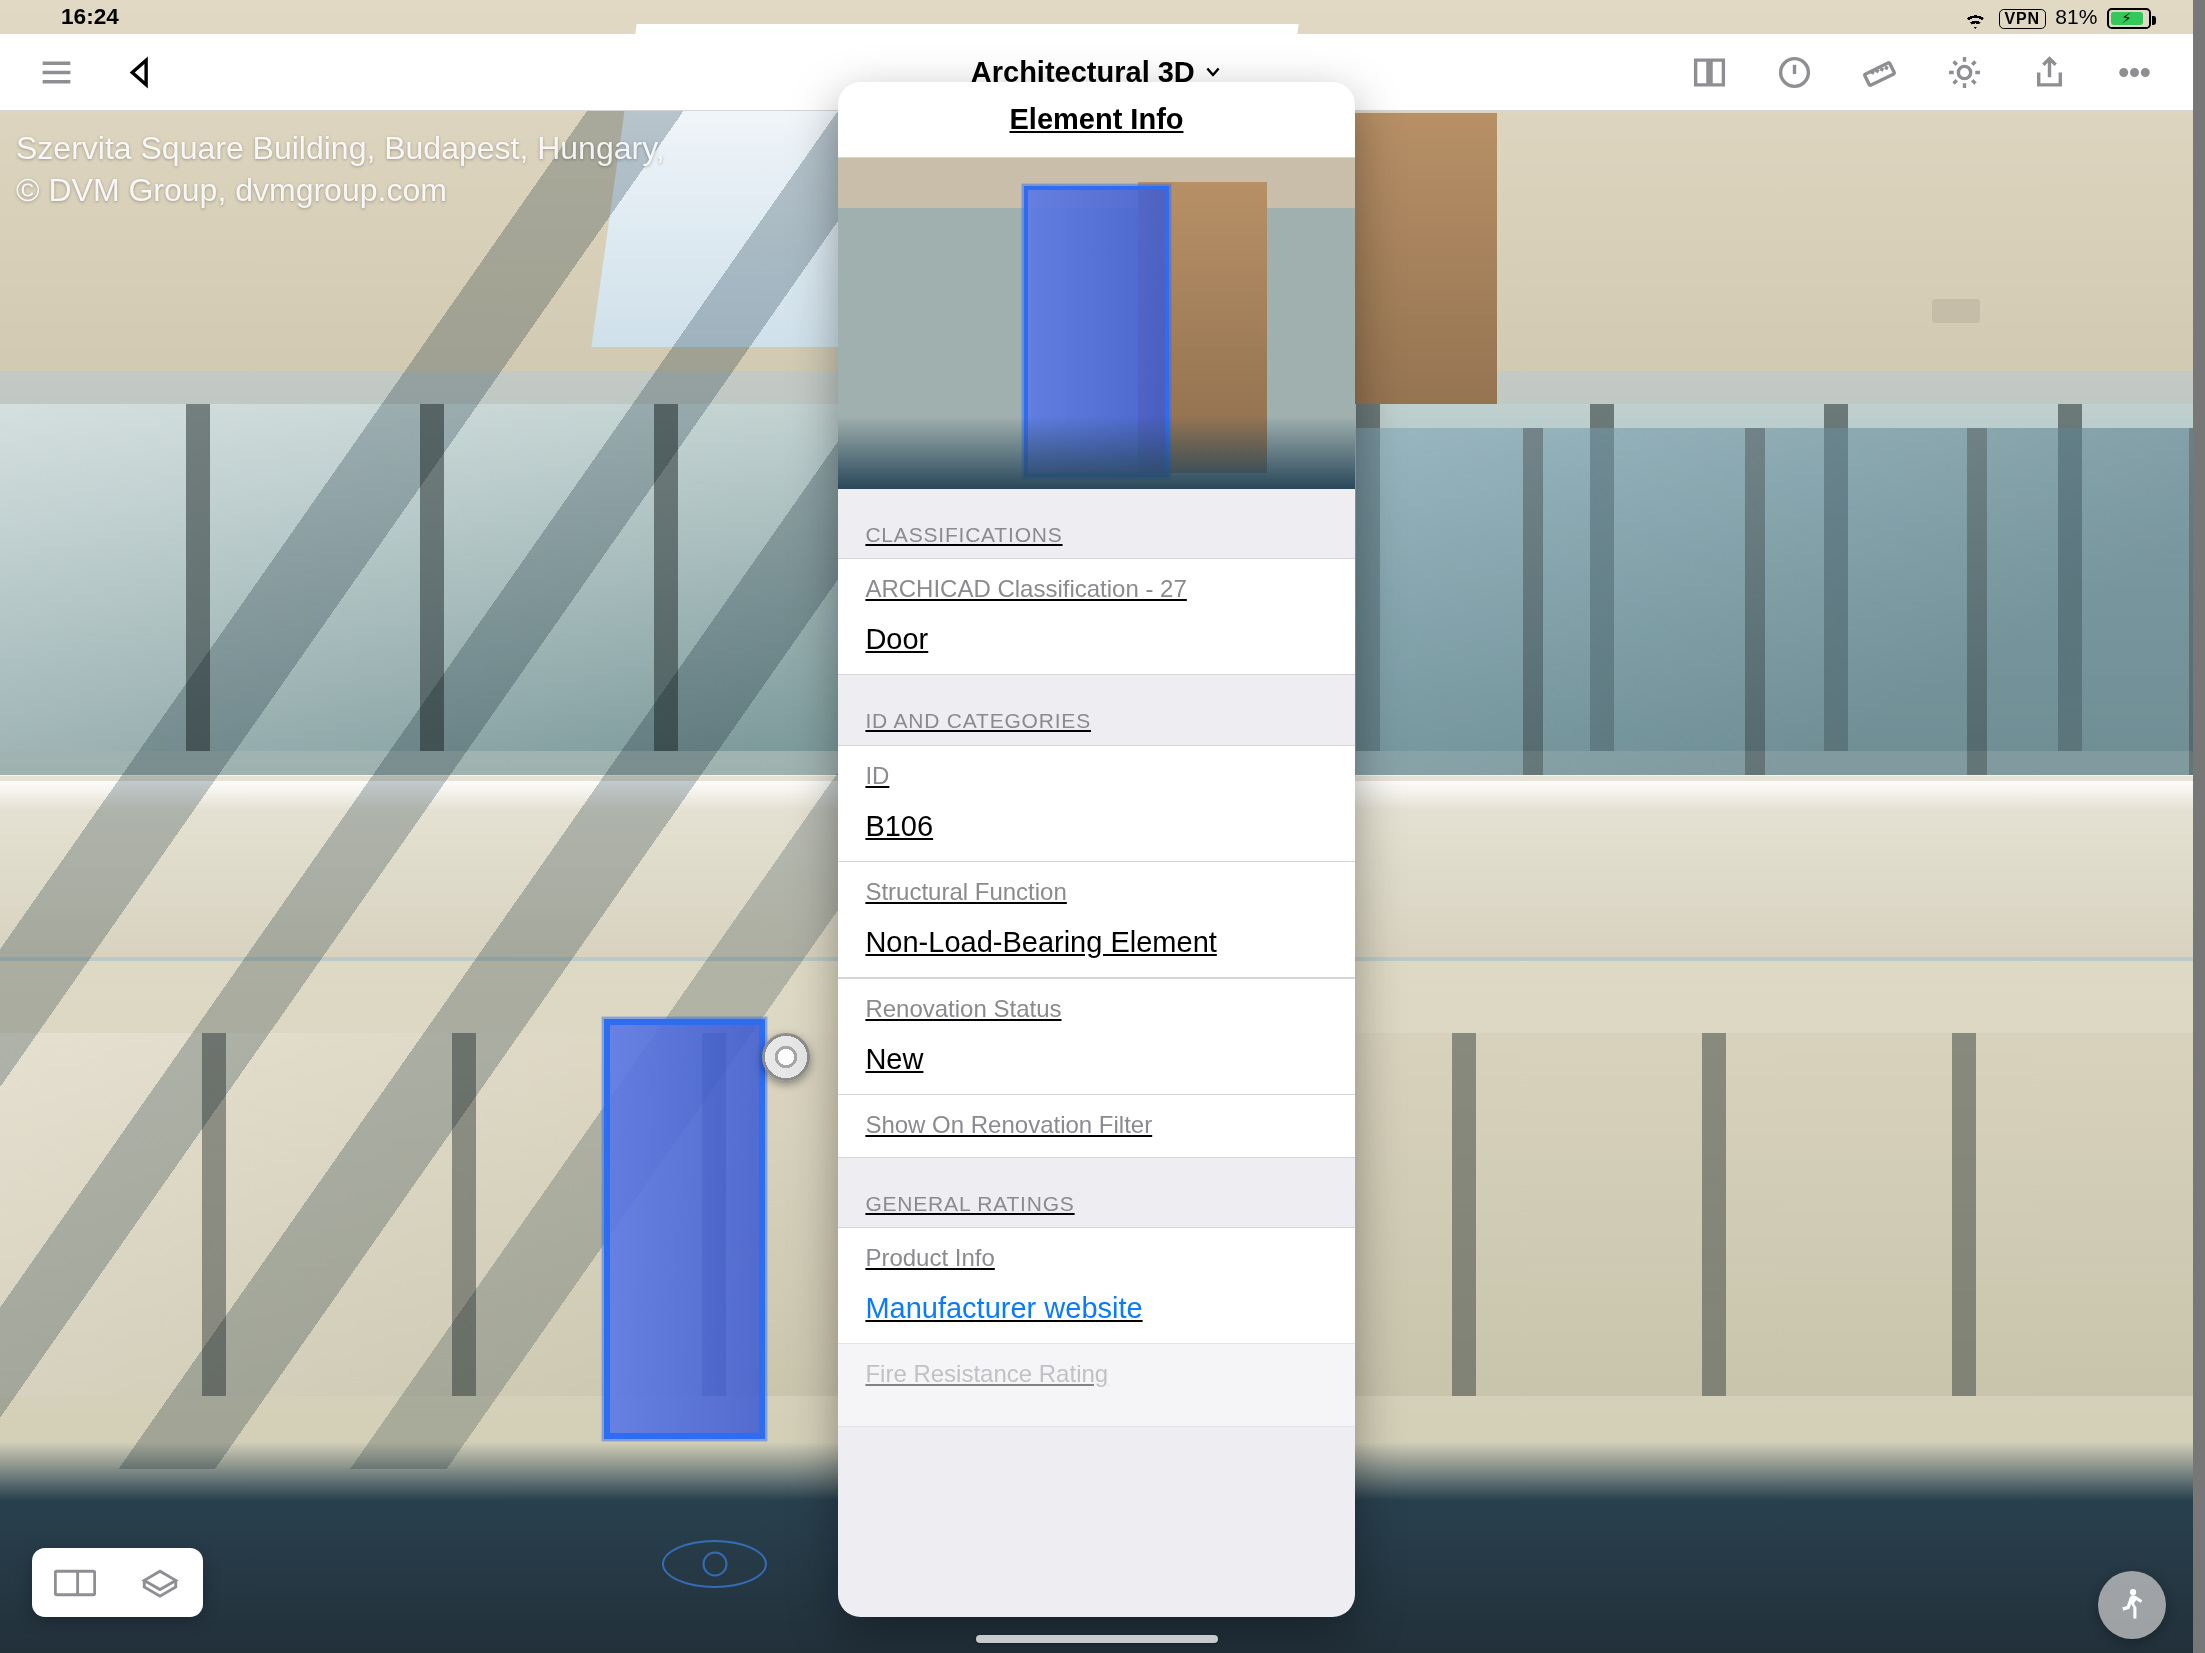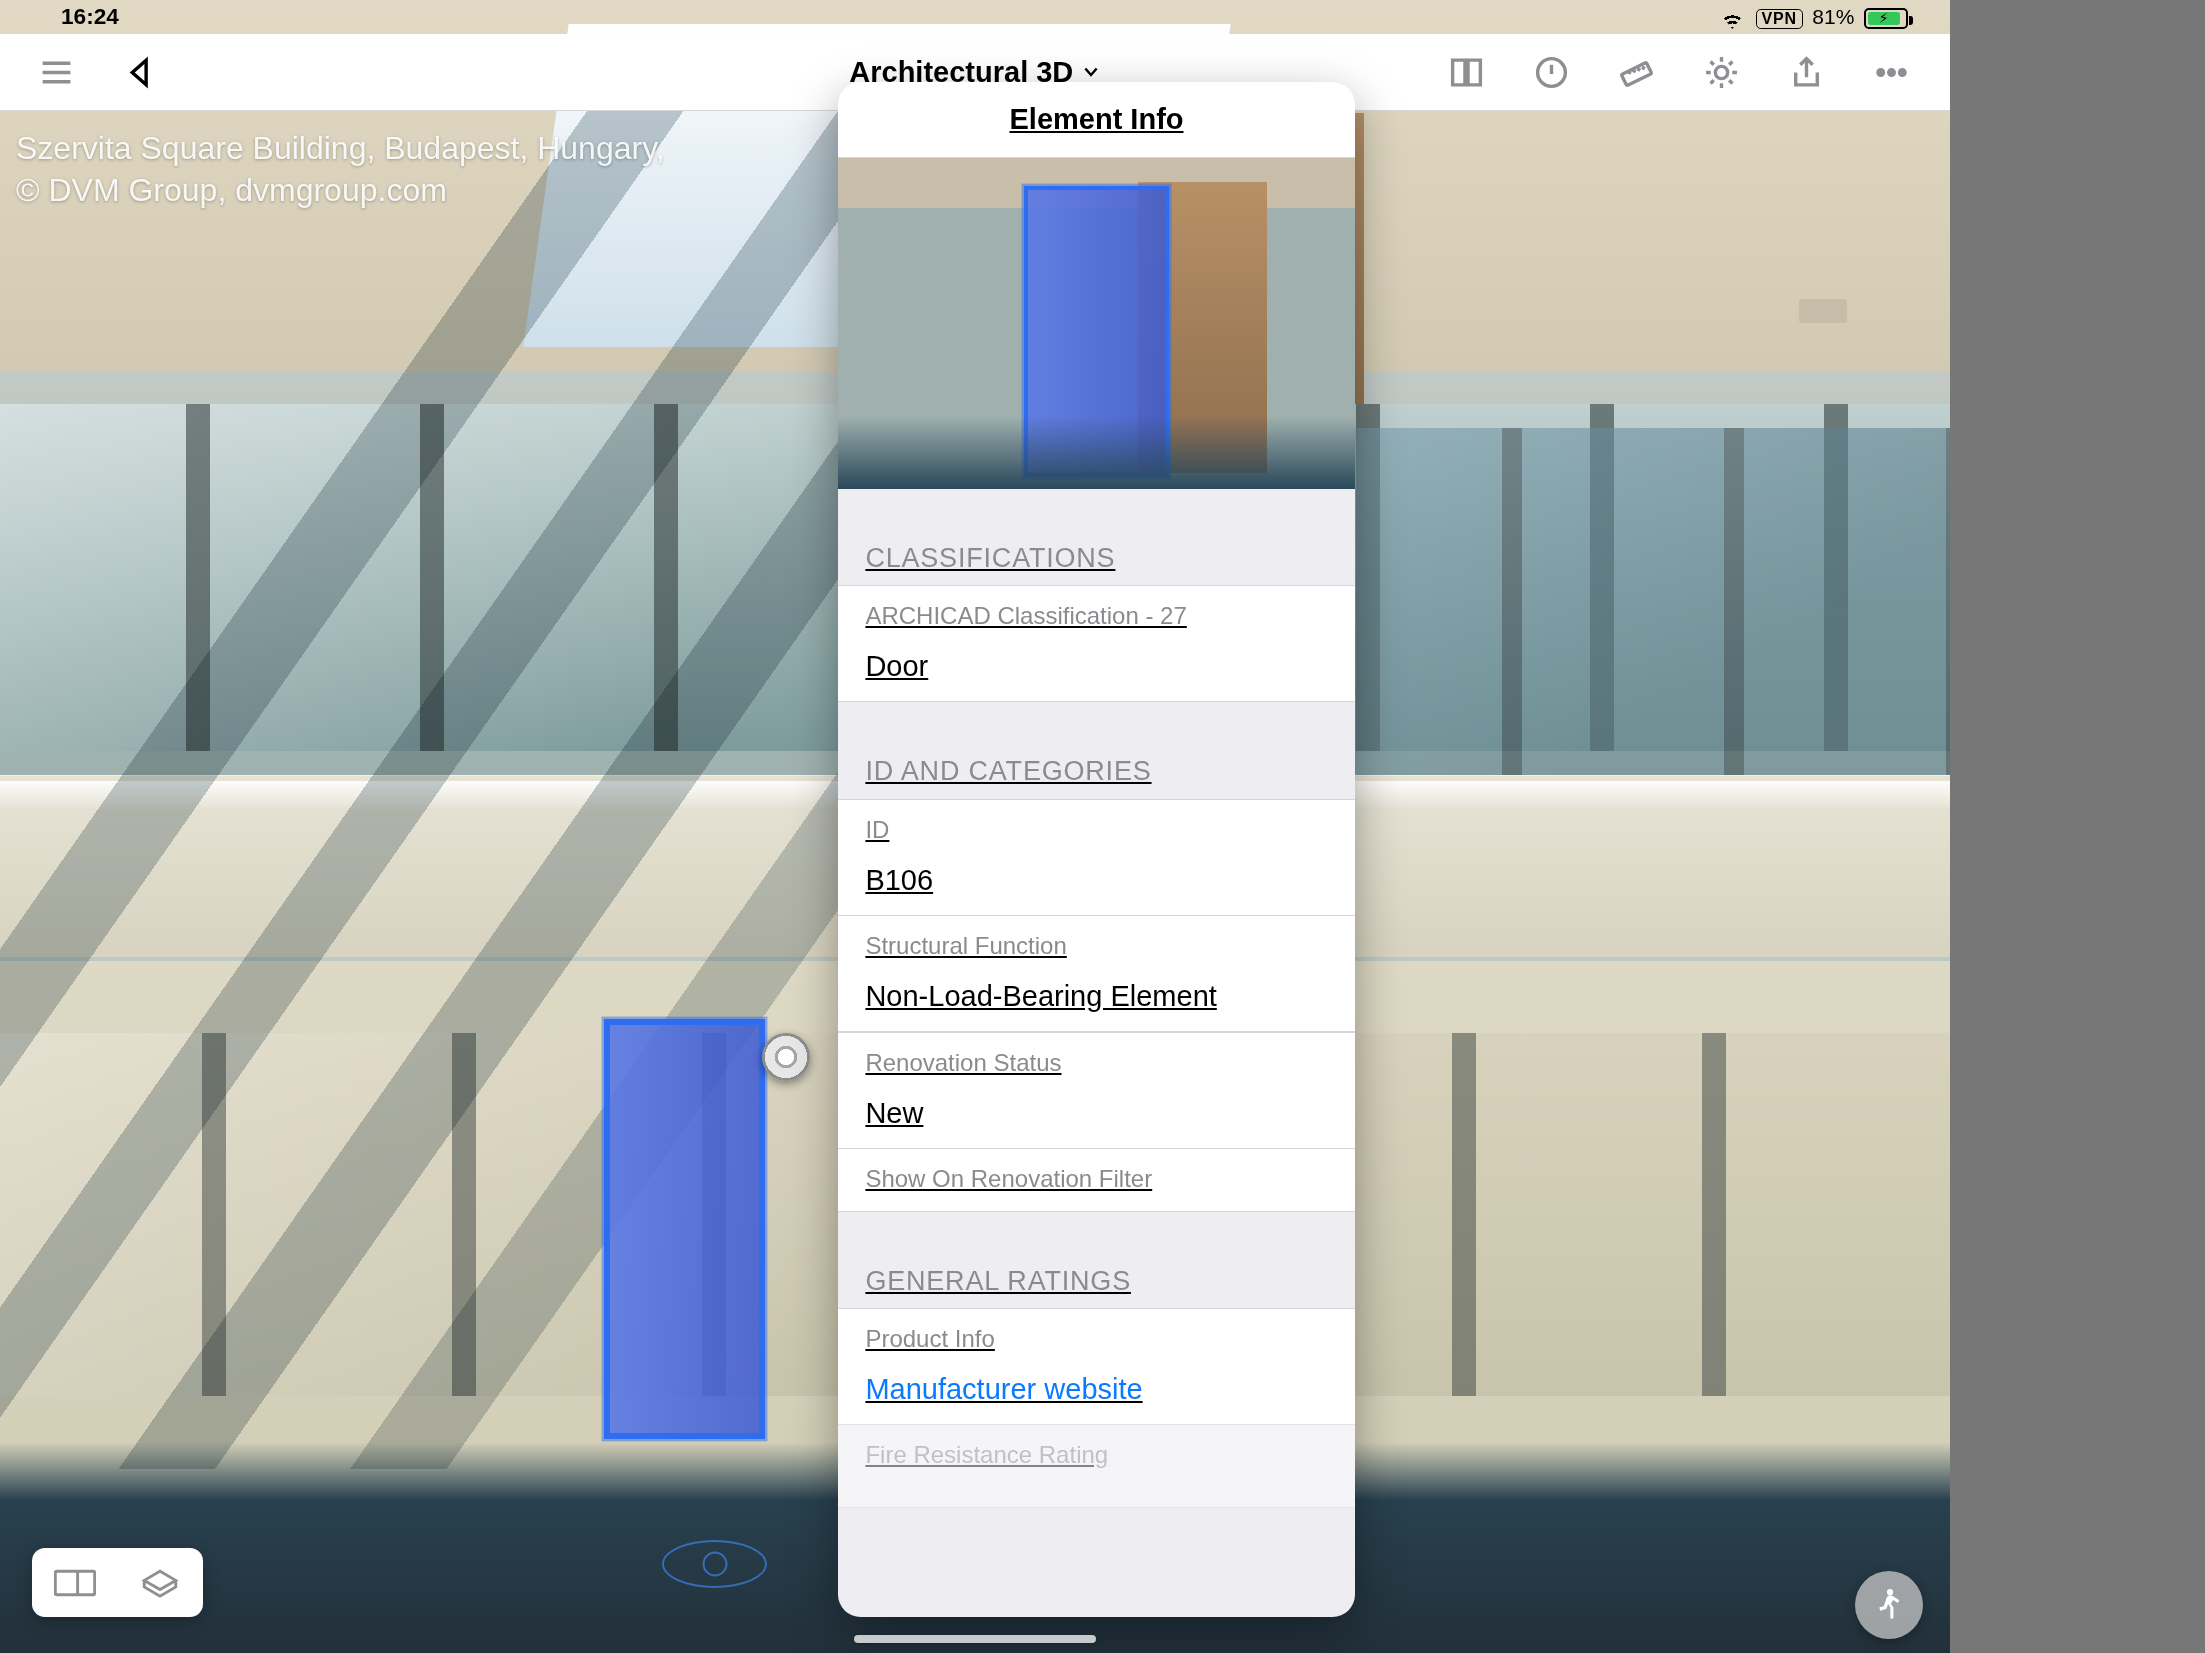--- a/index.html
+++ b/index.html
@@ -5,21 +5,21 @@
 * { margin: 0; padding: 0; box-sizing: border-box; font-family: -apple-system, "Helvetica Neue", Helvetica, Arial, sans-serif; }
 
 html, body { width: 100%; height: 100%; overflow: hidden; }
 
 body {
   background: #777;
 }
 
 .screen {
   position: relative;
-  width: 1950px;
+  width: 2193px;
   height: 1653px;
   transform-origin: top left;
   background:
     linear-gradient(to bottom, #d6cfb6 0%, #d6cfb6 10%, rgba(0,0,0,0) 10%),
     linear-gradient(to right, #bdc9c4 0%, #bdc9c4 100%);
 }
 
 
 .scene {
   position: absolute; inset: 0;
@@ -217,23 +217,22 @@
   overflow:hidden;
 }
 .pop-preview .wood{left:58%; width:129px; top:24px; height:291px;}
 .pop-preview .door-sel{ left:186px; top:28px; width:145px; height:291px; border-width:4.8px;}
 .pop-preview::after{content:"";position:absolute;left:0;right:0;bottom:0;height:73px;background:linear-gradient(180deg, rgba(35,60,75,0), #29485a);}
 .pop-scroll{
   flex:1; overflow-y:auto;
 }
 .section-header{
   padding: 34px 27.4px 11.3px;
-  font-size:27px; color:#8a8a8f; letter-spacing:0.8px;
+  font-size:21px; color:#8a8a8f; letter-spacing:0.8px;
   text-transform:uppercase;
-  margin-top:20px;
 }
 .row {
   background:#fff; padding: 16px 27.4px 18px;
   border-top:0.8px solid #d6d6d9;
 }
 .row:last-child, .row + .section-header ~ .row {}
 .group .row:first-child{border-top:0.8px solid #d6d6d9;}
 .group .row:last-child{border-bottom:0.8px solid #d6d6d9;}
 .row .lbl { font-size:24px; color:#8a8a8f; }
 .row .val { font-size:29px; color:#000; margin-top:20px;}

